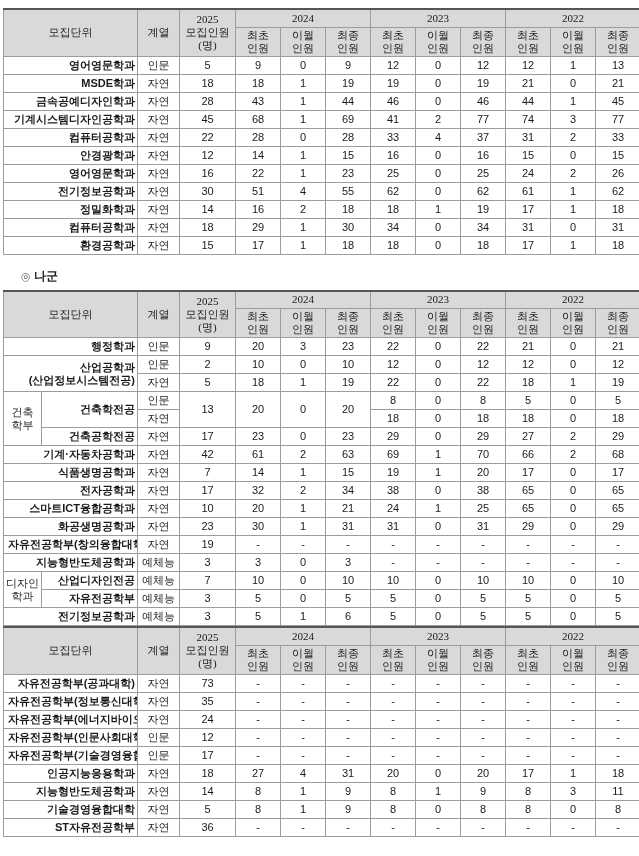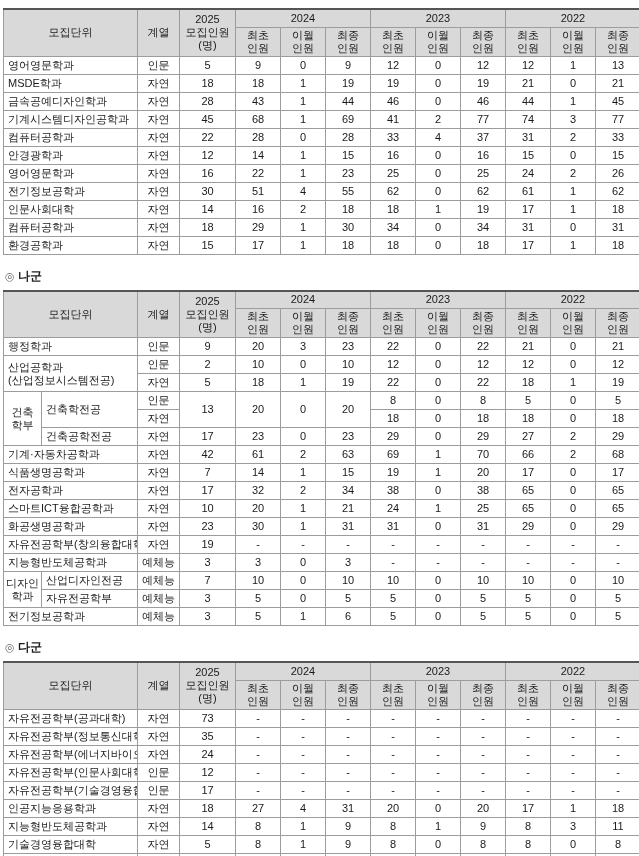--- a/index.html
+++ b/index.html
@@ -21,29 +21,29 @@
     line-height: 13px;
     text-align: center;
     vertical-align: middle;
     padding: 1px 2px;
     overflow: hidden;
     white-space: nowrap;
     box-sizing: border-box;
     font-weight: normal;
   }
   .adm thead th { background: #d9d9d9; }
-  .adm thead tr.r1 th { height: 18px; }
+  .adm thead tr.r1 th { height: 18px; font-family: Liberation Serif, serif; }
   .adm thead tr.r2 th { height: 28px; }
   .adm td { height: 18px; background: #ffffff; }
-  .adm td.left { text-align: left; padding-left: 4px; }
+  .adm td.left { text-align: right; padding-left: 4px; font-weight: bold; }
 
   .section-title {
     font-size: 12px;
     font-weight: 600;
-    margin: 13px 0 5px 2px;
+    margin: 13px 0 5px 18px;
   }
   .section-title .bullet { color: #666666; font-size: 11px; }
 </style>
 </head>
 <body>
 
 <div class="page">
 
   <section>
     <table class="adm" style="width: 637px;">
@@ -189,21 +189,21 @@
             <td>4</td>
             <td>55</td>
             <td>62</td>
             <td>0</td>
             <td>62</td>
             <td>61</td>
             <td>1</td>
             <td>62</td>
           </tr>
           <tr>
-            <td class="left">인문사회대학</td>
+            <td class="left">정밀화학과</td>
             <td>자연</td>
             <td>14</td>
             <td>16</td>
             <td>2</td>
             <td>18</td>
             <td>18</td>
             <td>1</td>
             <td>19</td>
             <td>17</td>
             <td>1</td>
@@ -502,24 +502,20 @@
             <td>5</td>
             <td>5</td>
             <td>0</td>
             <td>5</td>
           </tr>
         </tbody>
       </table>
   </section>
 
   <section>
-    <div class="section-title">
-      <span class="bullet">◎</span>
-      <span>다군</span>
-    </div>
     <table class="adm" style="width: 637px;">
         <colgroup>
           <col style="width: 134px;">
           <col style="width: 42px;">
           <col style="width: 56px;">
           <col style="width: 45px;">
           <col style="width: 45px;">
           <col style="width: 45px;">
           <col style="width: 45px;">
           <col style="width: 45px;">

